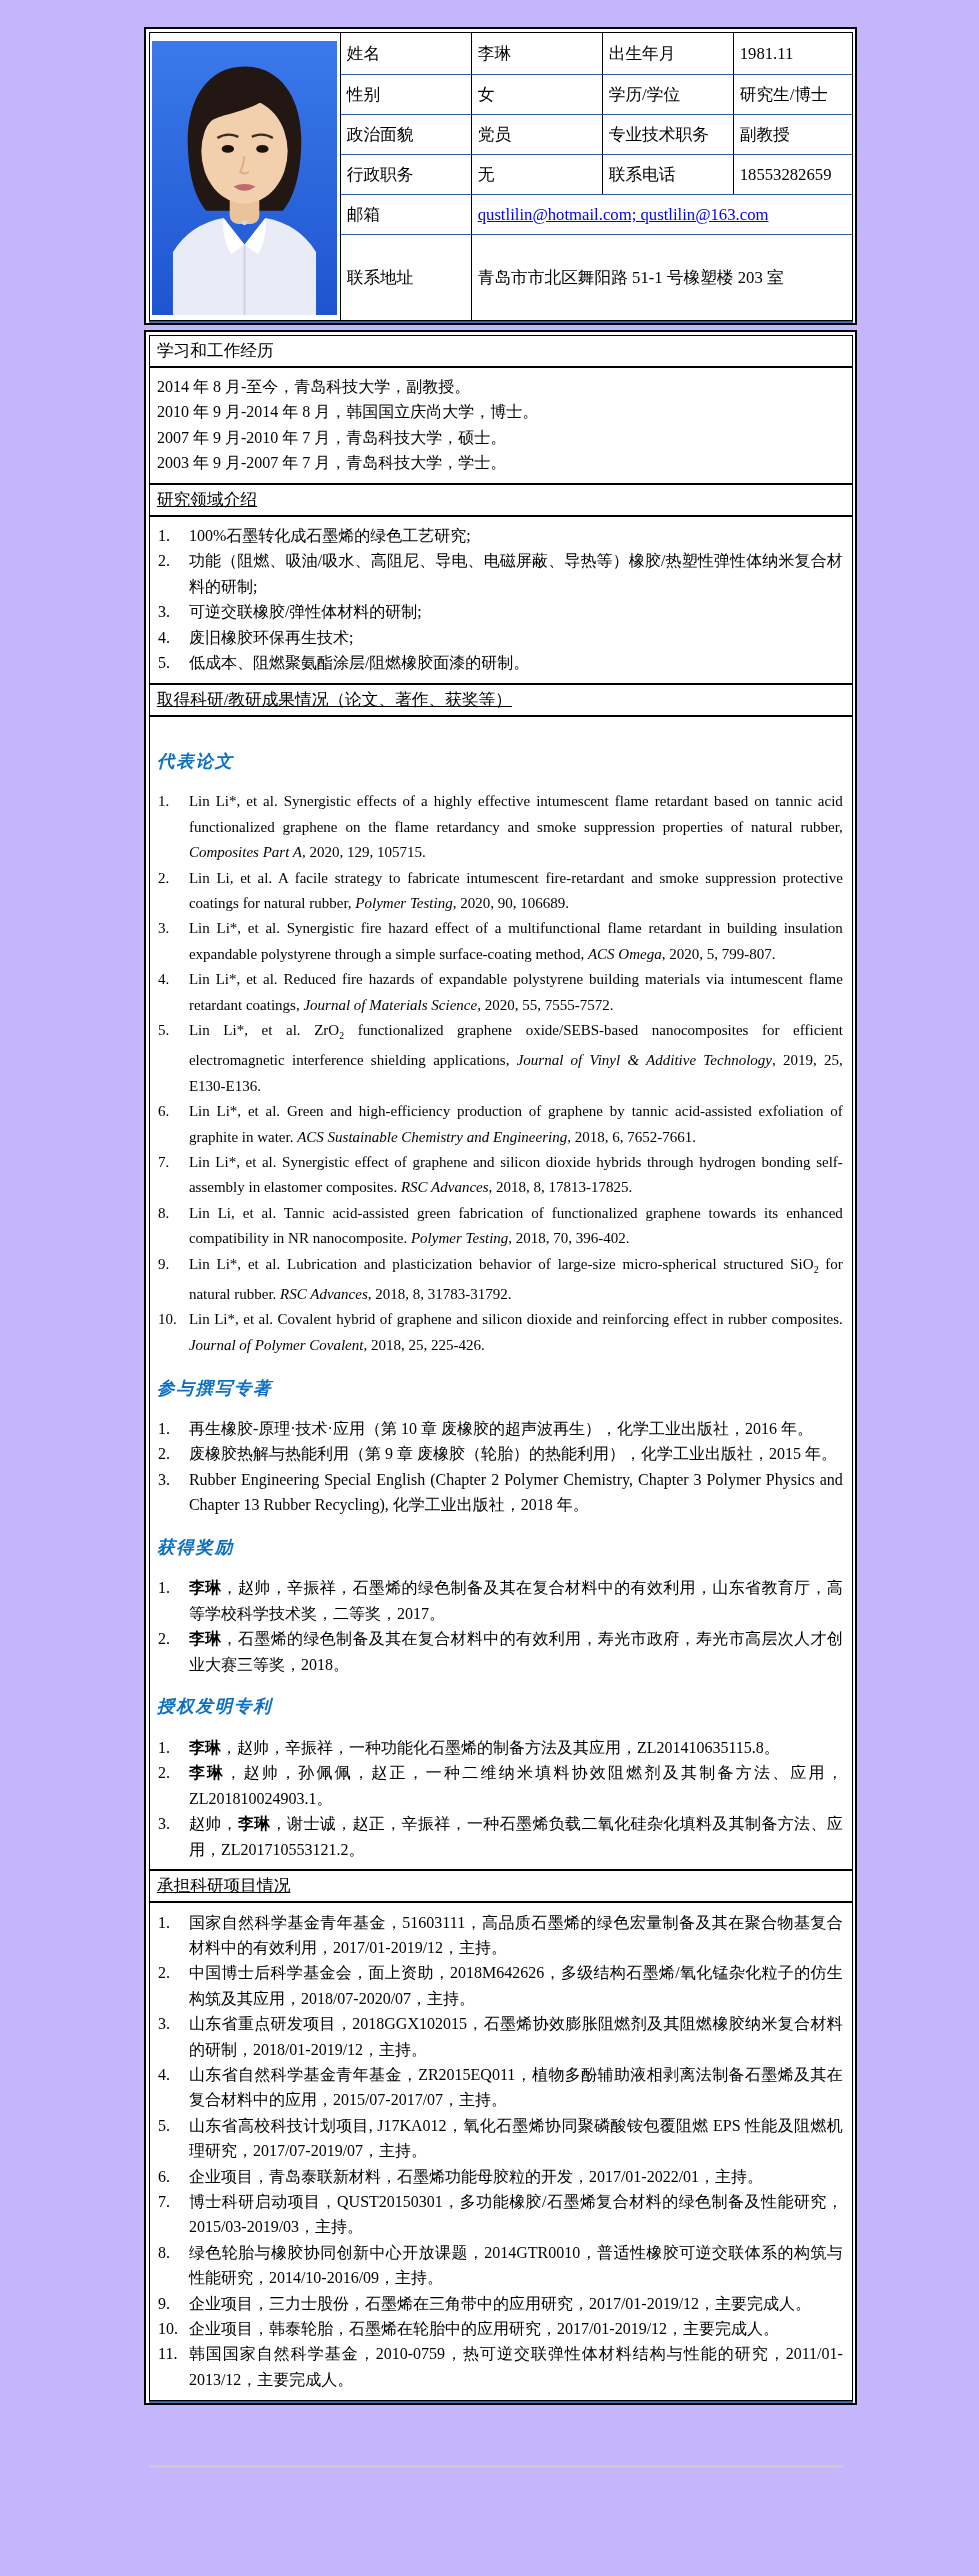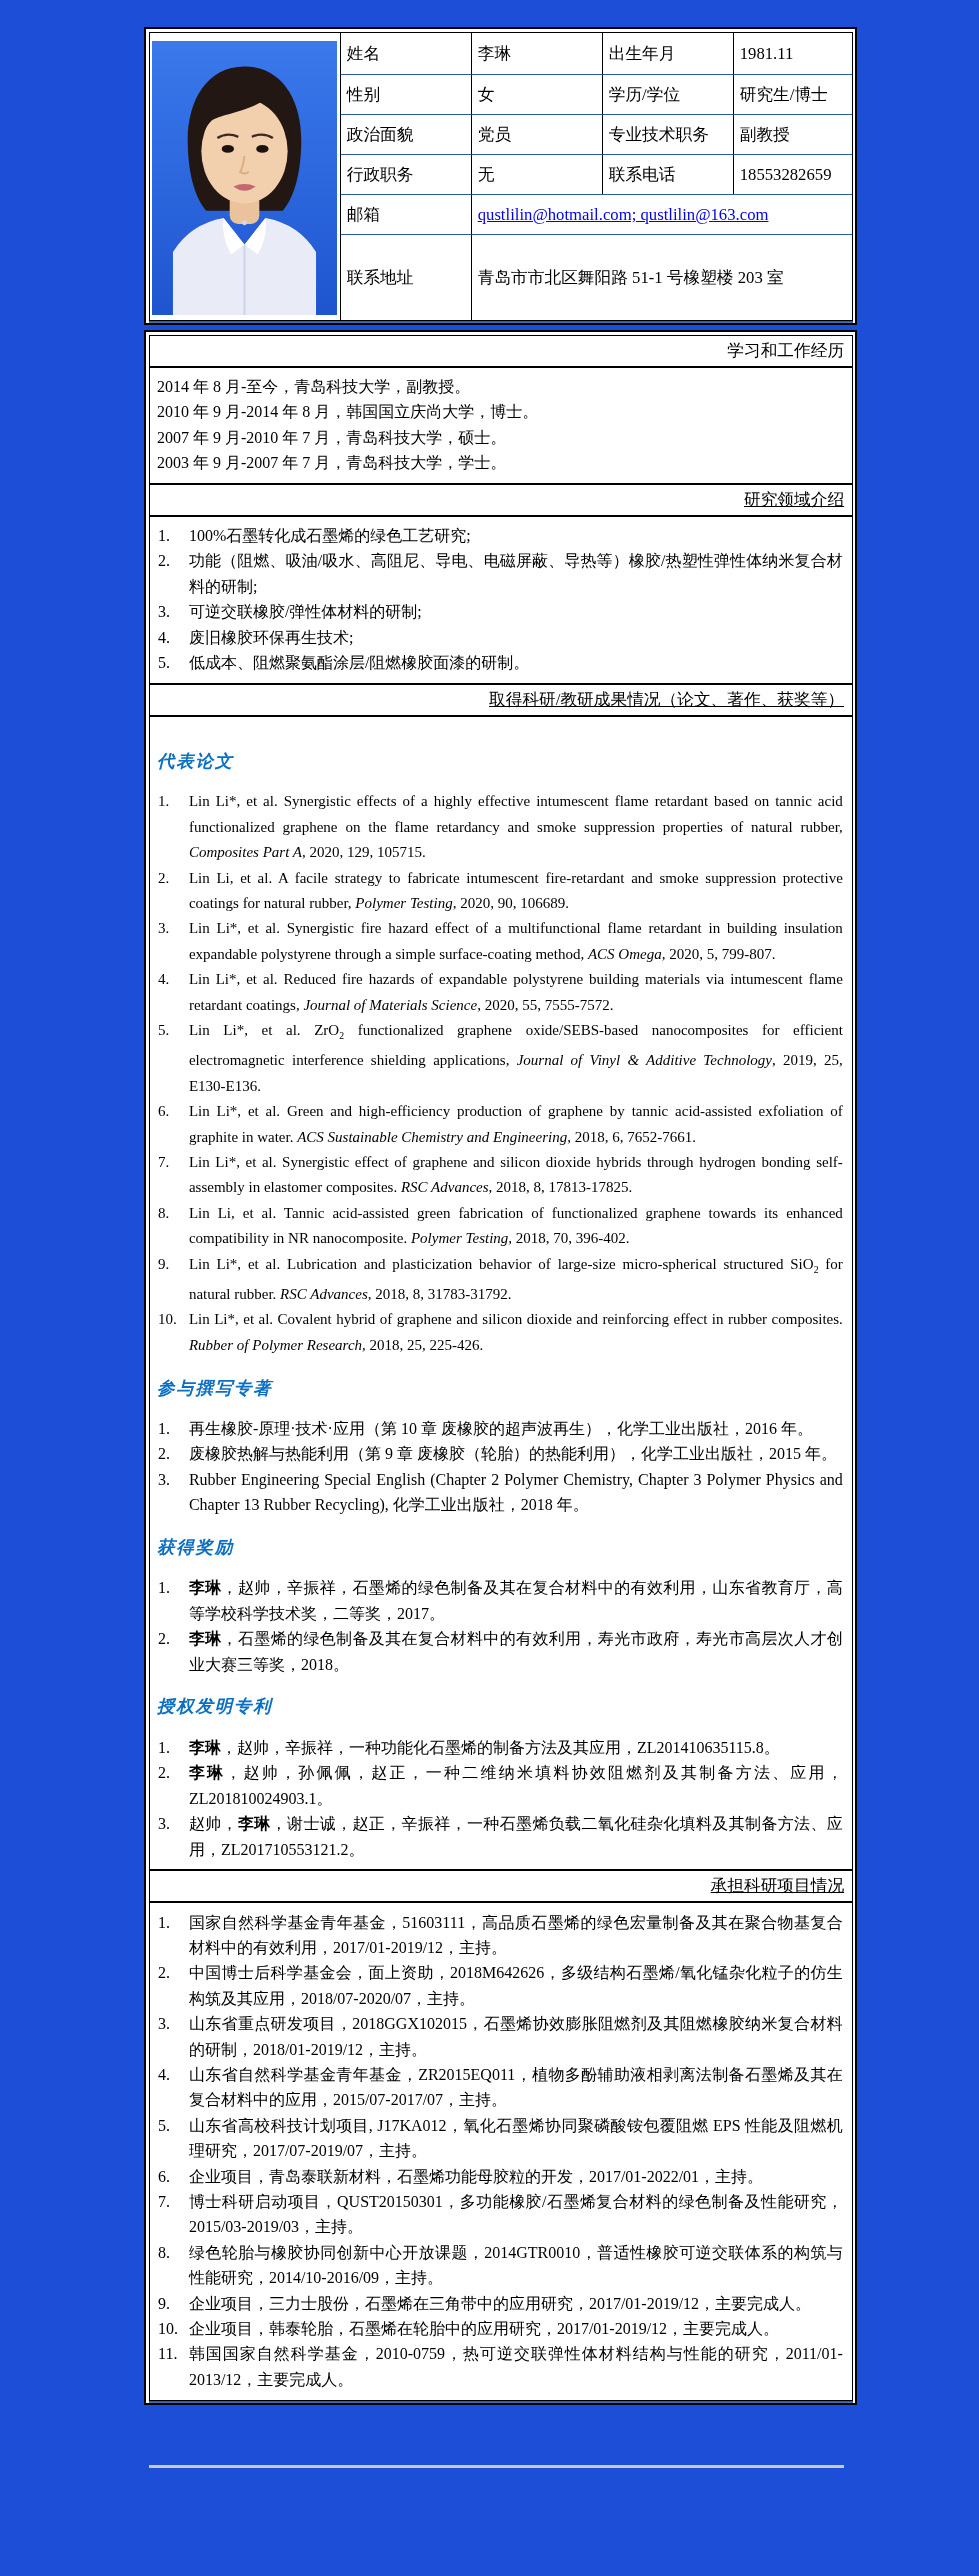--- a/index.html
+++ b/index.html
@@ -8,21 +8,21 @@
     --email-blue:#0000ee;
     --rule-gray:#c9c9c9;
   }
   *{box-sizing:border-box;}
   html,body{margin:0;padding:0;}
   body{
     width:979px;height:2576px;background:#ffffff;color:#000;
     font-family:"Liberation Serif","DejaVu Serif",serif;
     -webkit-font-smoothing:antialiased;
   }
-  .page{position:relative;width:979px;height:2576px;background:#1d4ed8;overflow:hidden;}
+  .page{position:relative;width:979px;height:2576px;background:#c4b5fd;overflow:hidden;}
   .doc{position:absolute;left:144px;top:27px;width:713px;}
 
   
   .tbl{border:2.5px solid #000;padding:2.5px;background:#fff;}
   .tbl-inner{border:1.2px solid #000;background:#fff;box-shadow:0 1.9px 0 var(--accent-blue);}
   .tbl + .tbl{margin-top:5px;}
 
   
   .profile-grid{
     display:grid;
@@ -42,21 +42,20 @@
     overflow:hidden;white-space:nowrap;
   }
   .pcell.bt{border-top:1.2px solid var(--accent-blue);}
   .pcell.wide{grid-column:3 / 6;white-space:normal;}
   .email-link{color:var(--email-blue);text-decoration:underline;cursor:pointer;}
 
   
   .sec-title{
     font-size:16.7px;line-height:20px;padding:5px 7.4px;
     border-bottom:2.5px solid #000;
-    text-align:right;
   }
   .sec-title + .sec-body{padding-top:6.2px;}
   .sec-body{padding:5px 8.7px 7.4px 7.4px;font-size:16px;line-height:25.4px;}
   .sec-body ~ .sec-title{border-top:2.5px solid #000;text-decoration:underline;}
 
   .plain-line{padding:0;margin:0;text-align:justify;}
 
   .nli{display:flex;align-items:flex-start;}
   .nli .n{flex:0 0 32px;padding-left:1.2px;}
   .nli .t{flex:1;text-align:justify;text-justify:inter-character;}
@@ -222,21 +221,21 @@
               <div class="nli pub">
                 <span class="n">8.</span>
                 <span class="t"><span>Lin Li, et al. Tannic acid-assisted green fabrication of functionalized graphene towards its enhanced compatibility in NR nanocomposite. </span><i>Polymer Testing</i><span>, 2018, 70, 396-402.</span></span>
               </div>
               <div class="nli pub">
                 <span class="n">9.</span>
                 <span class="t"><span>Lin Li*, et al. Lubrication and plasticization behavior of large-size micro-spherical structured SiO</span><sub>2</sub><span> for natural rubber. </span><i>RSC Advances</i><span>, 2018, 8, 31783-31792.</span></span>
               </div>
               <div class="nli pub">
                 <span class="n">10.</span>
-                <span class="t"><span>Lin Li*, et al. Covalent hybrid of graphene and silicon dioxide and reinforcing effect in rubber composites. </span><i>Rubber of Polymer Research</i><span>, 2018, 25, 225-426.</span></span>
+                <span class="t"><span>Lin Li*, et al. Covalent hybrid of graphene and silicon dioxide and reinforcing effect in rubber composites. </span><i>Journal of Polymer Covalent</i><span>, 2018, 25, 225-426.</span></span>
               </div>
             </div>
 
           <div class="sub-head">参与撰写专著</div>
           <div id="book-list">
               <div class="nli">
                 <span class="n">1.</span>
                 <span class="t"><span>再生橡胶-原理·技术·应用（第 10 章  废橡胶的超声波再生），化学工业出版社，2016 年。</span></span>
               </div>
               <div class="nli">

